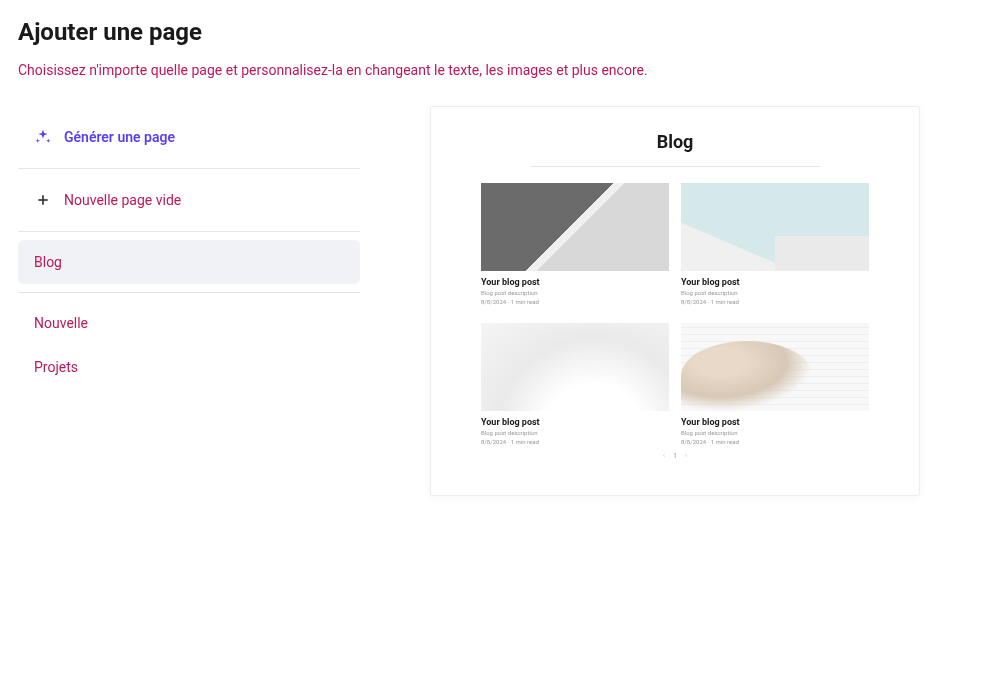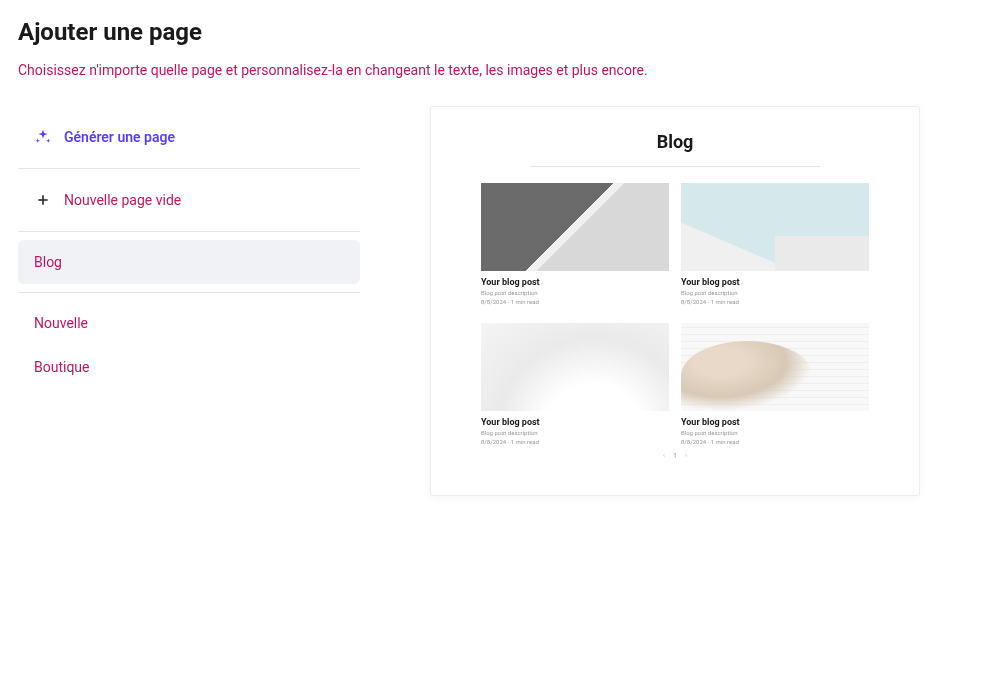--- a/index.html
+++ b/index.html
@@ -179,21 +179,21 @@
       <div class="sidebar-item active">
         <span>Blog</span>
       </div>
     </div>
 
     <div class="sidebar-section">
       <div class="sidebar-item">
         <span>Nouvelle</span>
       </div>
       <div class="sidebar-item">
-        <span>Boutique</span>
+        <span>Projets</span>
       </div>
     </div>
 
   </aside>
 
   <main class="preview">
     <div class="preview-card">
       <div class="preview-title">Blog</div>
       <div class="preview-hr"></div>
       <div class="blog-grid">

